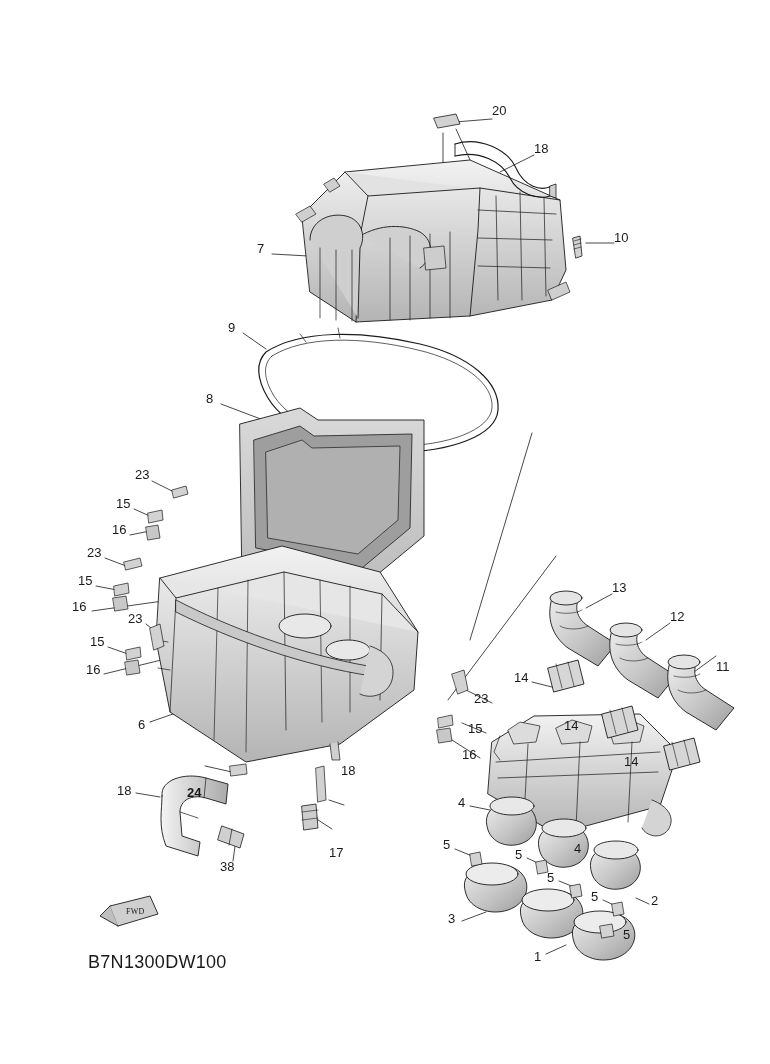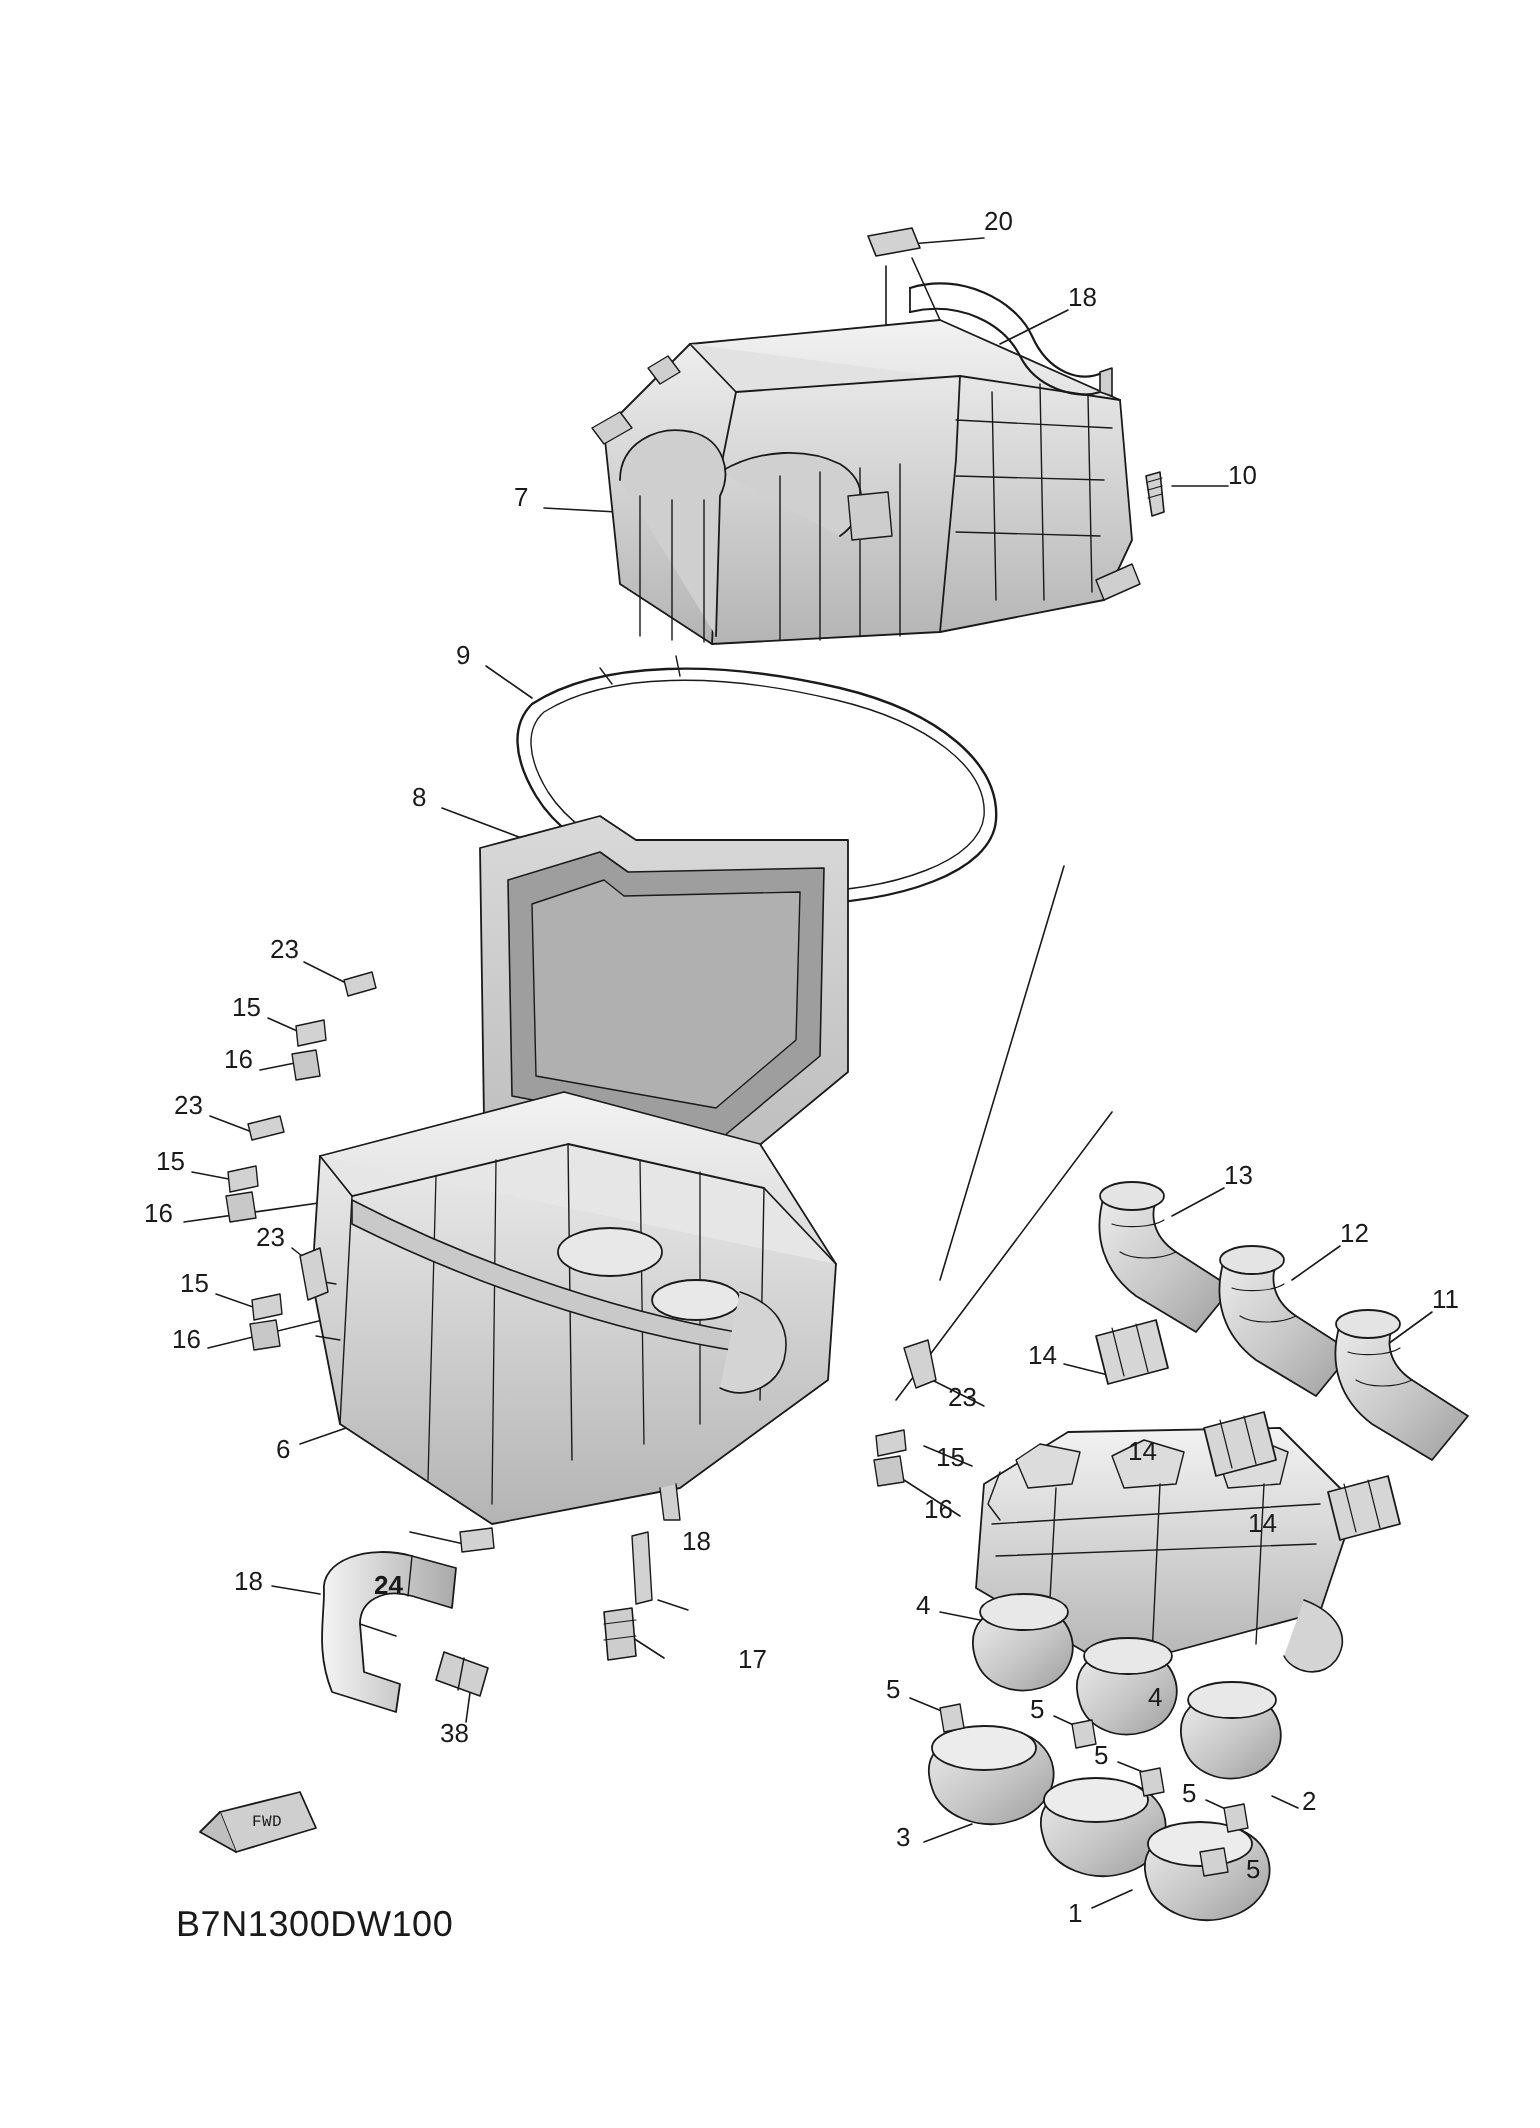--- a/index.html
+++ b/index.html
@@ -39,21 +39,21 @@
   .partcode {
     position: absolute;
     font-family: "Liberation Sans", sans-serif;
     font-size: 18px;
     letter-spacing: 0.3px;
     color: #1a1a1a;
     white-space: nowrap;
   }
   .fwd-label {
     position: absolute;
-    font-family: Liberation Mono, monospace;
+    font-family: Liberation Serif, serif;
     font-size: 8px;
     letter-spacing: 0.2px;
     color: #1a1a1a;
   }
 </style>
 </head>
 <body>
 
 <div id="diagram-root">
 
@@ -308,27 +308,27 @@
   <div class="callout" style="left:78px;  top:574px;">15</div>
   <div class="callout" style="left:72px;  top:600px;">16</div>
   <div class="callout" style="left:128px; top:612px;">23</div>
   <div class="callout" style="left:90px;  top:635px;">15</div>
   <div class="callout" style="left:86px;  top:663px;">16</div>
   <div class="callout" style="left:138px; top:718px;">6</div>
   <div class="callout" style="left:187px; top:786px;font-weight:bold;">24</div>
   <div class="callout" style="left:117px; top:784px;">18</div>
   <div class="callout" style="left:220px; top:860px;">38</div>
   <div class="callout" style="left:341px; top:764px;">18</div>
-  <div class="callout" style="left:329px; top:823px;margin-left:40px;">17</div>
+  <div class="callout" style="left:329px; top:846px;">17</div>
   <div class="callout" style="left:474px; top:692px;">23</div>
   <div class="callout" style="left:468px; top:722px;">15</div>
   <div class="callout" style="left:462px; top:748px;">16</div>
   <div class="callout" style="left:612px; top:581px;">13</div>
   <div class="callout" style="left:670px; top:610px;">12</div>
-  <div class="callout" style="left:716px; top:643px;">11</div>
+  <div class="callout" style="left:716px; top:660px;">11</div>
   <div class="callout" style="left:514px; top:671px;">14</div>
   <div class="callout" style="left:564px; top:719px;">14</div>
   <div class="callout" style="left:624px; top:755px;">14</div>
   <div class="callout" style="left:458px; top:796px;">4</div>
   <div class="callout" style="left:574px; top:842px;">4</div>
   <div class="callout" style="left:443px; top:838px;">5</div>
   <div class="callout" style="left:515px; top:848px;">5</div>
   <div class="callout" style="left:547px; top:871px;">5</div>
   <div class="callout" style="left:591px; top:890px;">5</div>
   <div class="callout" style="left:623px; top:928px;">5</div>

